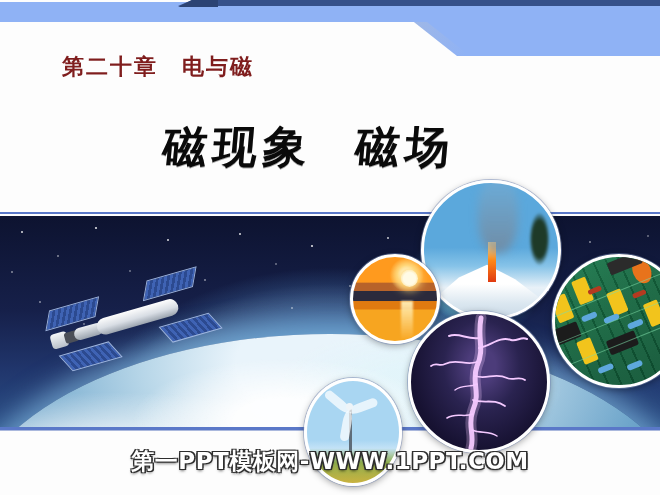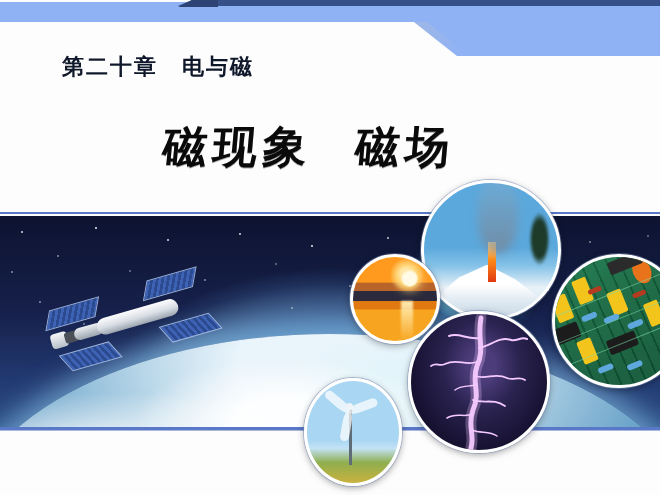--- a/index.html
+++ b/index.html
@@ -34,21 +34,21 @@
   .band-right-shadow{
     position:absolute;left:405px;top:22px;width:60px;height:34px;
     background:linear-gradient(135deg,rgba(180,190,210,.45),rgba(255,255,255,0));
     clip-path:polygon(9px 0, 22px 0, 65px 34px, 52px 34px);
   }
 
   
   .chapter-title{
     position:absolute;left:62px;top:52px;
     font-family:"DejaVu Serif","Liberation Serif",serif;
-    font-weight:bold;font-size:22px;letter-spacing:2px;color:#0f172a;
+    font-weight:bold;font-size:22px;letter-spacing:2px;color:#7f1d1d;
     white-space:pre;
   }
   .main-title{
     position:absolute;left:163px;top:118px;
     font-family:"DejaVu Serif","Liberation Serif",serif;
     font-weight:bold;font-size:44px;letter-spacing:6px;color:#0a0a0a;
     white-space:pre;
     transform:skewX(-5deg);
     text-shadow:0 1px 0 rgba(0,0,0,.35);
   }
@@ -290,14 +290,15 @@
   </div>
 
   <div class="circ c-wind">
     <div class="mast"></div>
     <div class="blade" style="transform:rotate(-20deg)"></div>
     <div class="blade" style="transform:rotate(100deg)"></div>
     <div class="blade" style="transform:rotate(220deg)"></div>
     <div class="hub"></div>
   </div>
 
+  <div class="watermark">第一PPT模板网-WWW.1PPT.COM</div>
 
 </div>
 
 </body></html>

